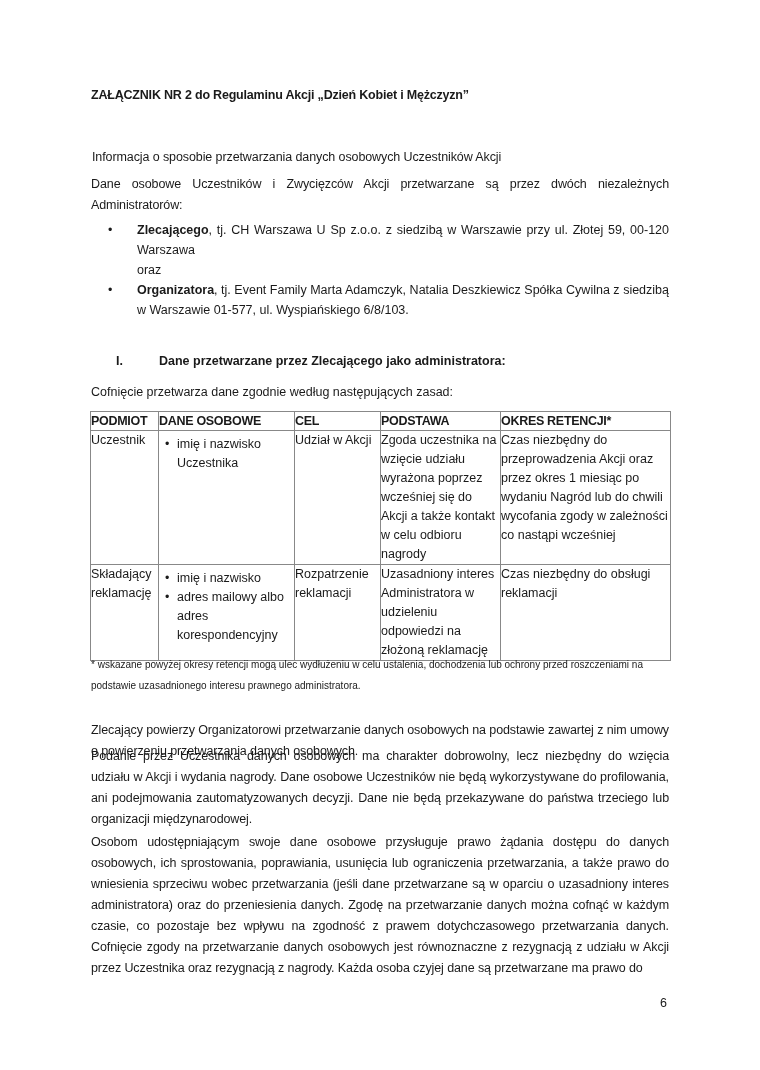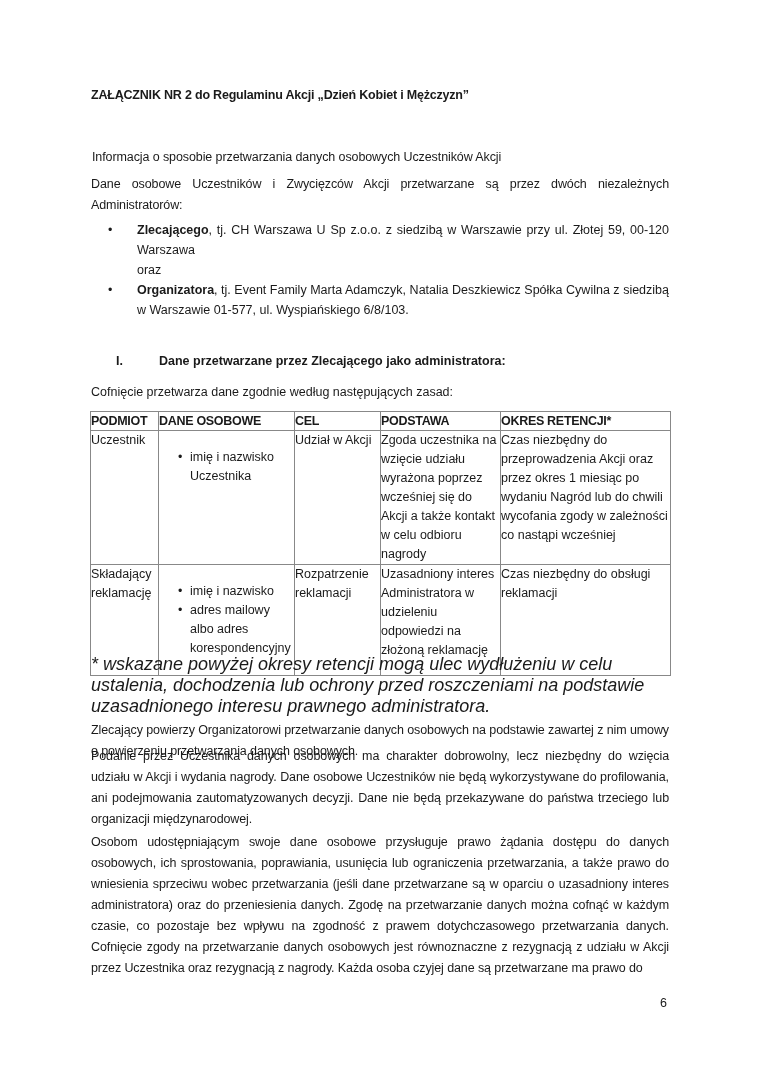--- a/index.html
+++ b/index.html
@@ -23,24 +23,24 @@
     .section-heading { left: 116px; top: 354px; font-size: 12.5px; font-weight: bold; }
     .section-heading .num { display: inline-block; width: 43px; }
     .intro { left: 91px; top: 385px; font-size: 12.5px; }
     table.dt {
       position: absolute; left: 90px; top: 411px; width: 580px;
       border-collapse: collapse; font-size: 12.5px; line-height: 19px;
       table-layout: fixed;
     }
     table.dt th, table.dt td { border: 1px solid #888; vertical-align: top; padding: 0 0; text-align: left; }
     table.dt th { font-weight: bold; line-height: 17px; padding-top: 1px; padding-bottom: 0; letter-spacing: -0.3px; }
-    table.dt td ul { margin: 17px; padding: 0; list-style: none; }
+    table.dt td ul { margin: 4px; padding: 0; list-style: none; }
     table.dt td li { position: relative; padding-left: 14px; }
     table.dt td li::before { content: "•"; position: absolute; left: 2px; top: 0; }
-    .footnote { left: 91px; top: 654px; width: 578px; font-size: 18px; line-height: 21px; font-style: italic; }
+    .footnote { left: 91px; top: 654px; width: 578px; font-size: 10px; line-height: 21px; }
     .pagenum { left: 660px; top: 996px; font-size: 12.5px; }
   </style>
 </head>
 <body>
 
 <div class="page">
 
   <div class="abs title">ZAŁĄCZNIK NR 2 do Regulaminu Akcji „Dzień Kobiet i Mężczyzn”</div>
   <div class="abs subtitle">Informacja o sposobie przetwarzania danych osobowych Uczestników Akcji</div>
 

